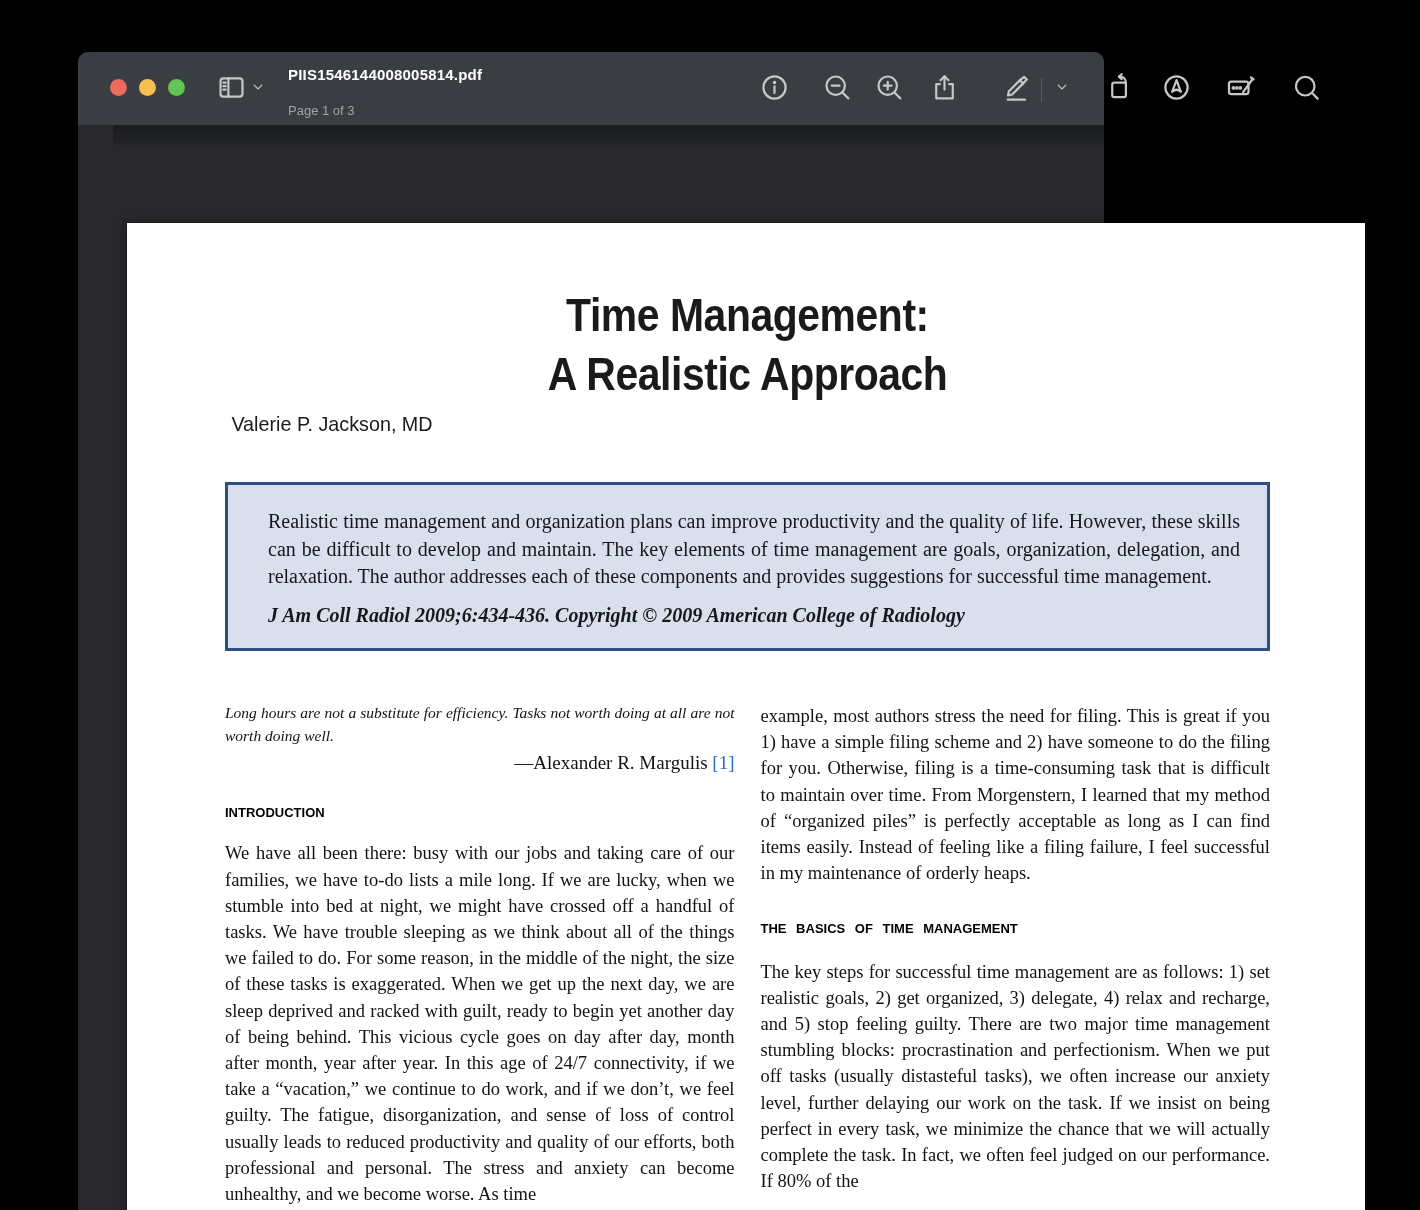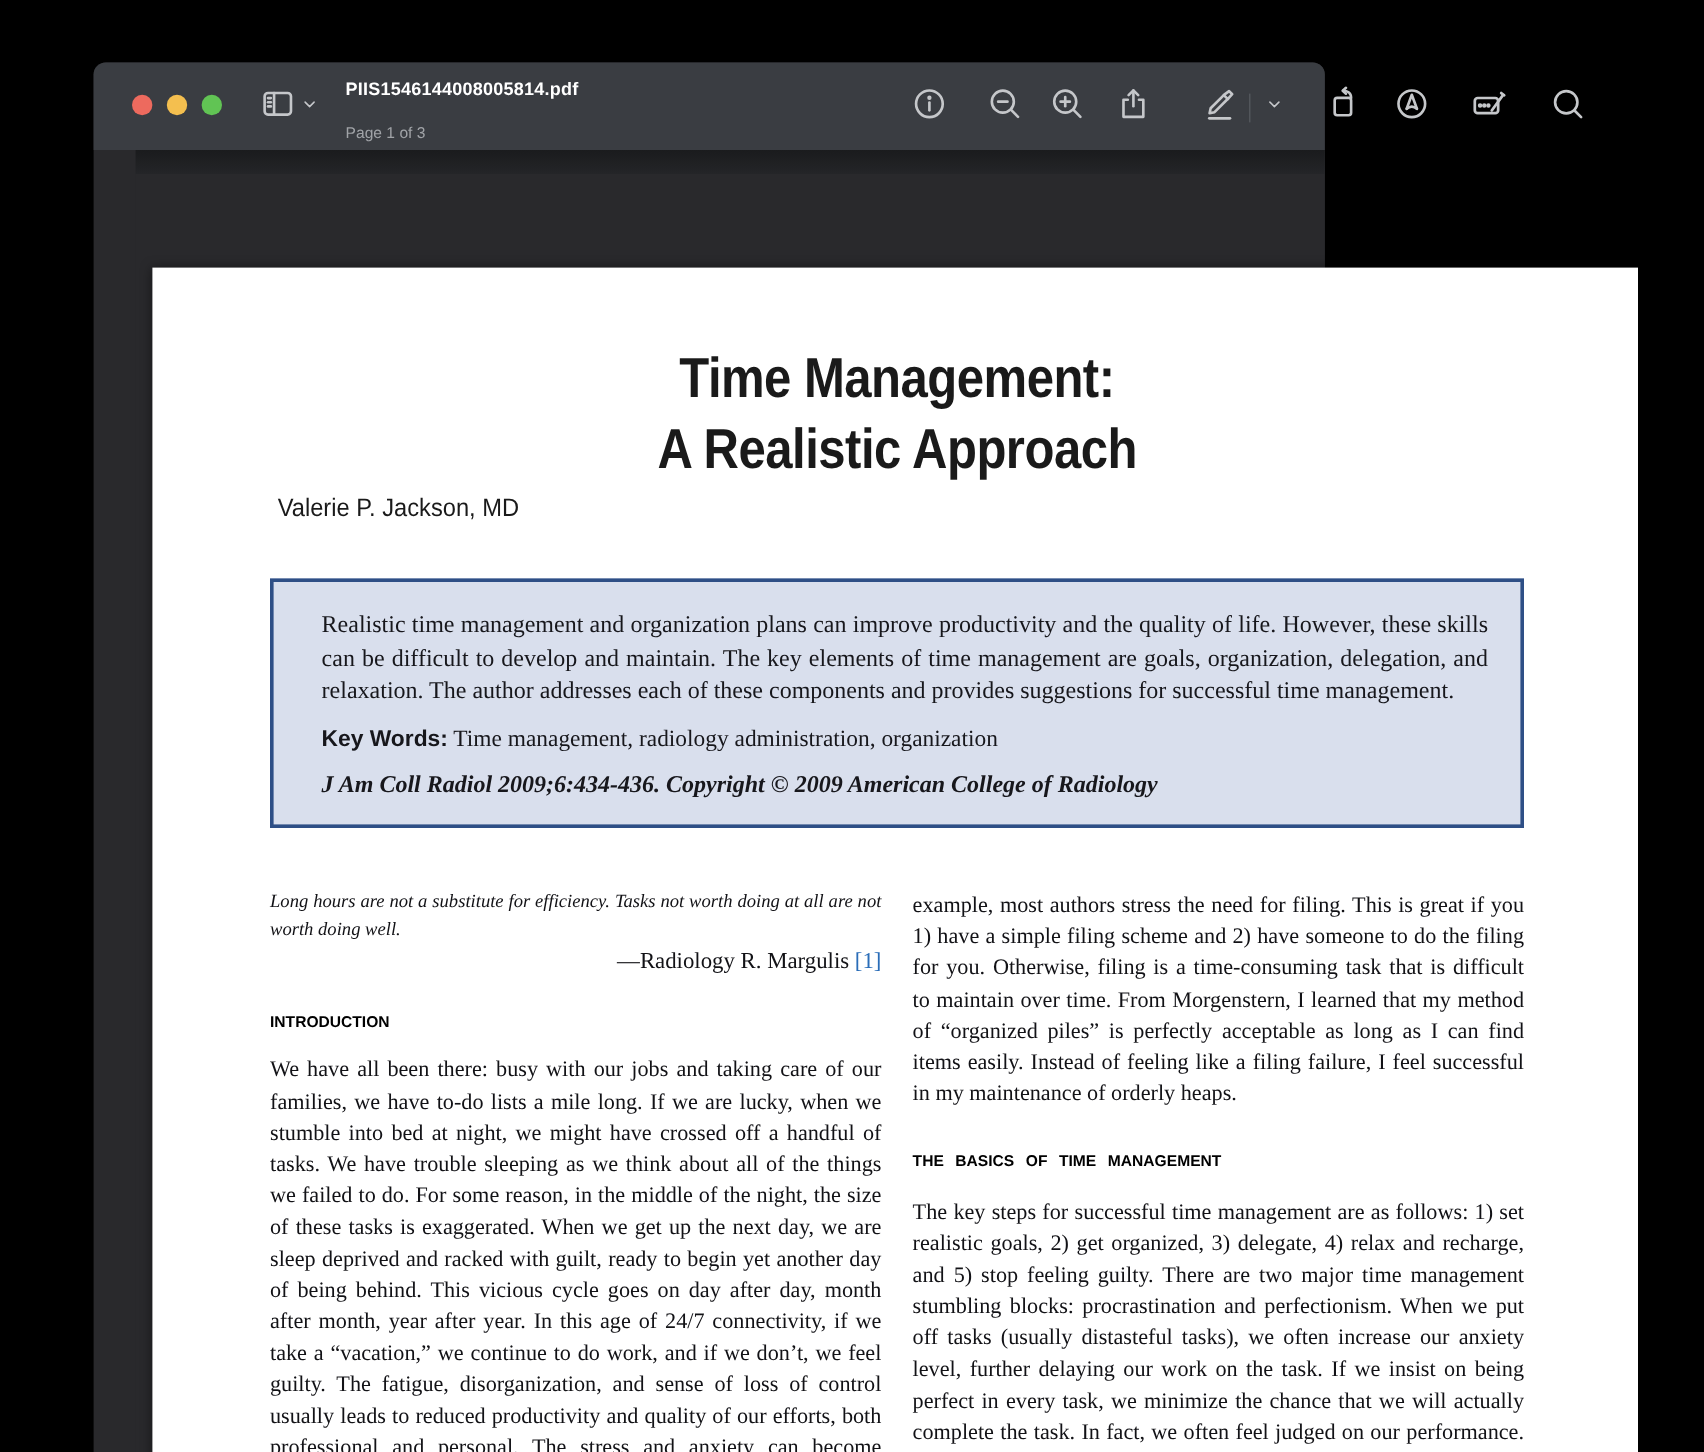--- a/index.html
+++ b/index.html
@@ -214,29 +214,28 @@
         <div class="doc-title">
           <div><span>Time Management:</span></div>
           <div><span>A Realistic Approach</span></div>
         </div>
         <div class="author">
           <span>Valerie P. Jackson, MD</span>
         </div>
 
         <div class="abstract-box">
           <div class="abstract-text">Realistic time management and organization plans can improve productivity and the quality of life. However, these skills can be difficult to develop and maintain. The key elements of time management are goals, organization, delegation, and relaxation. The author addresses each of these components and provides suggestions for successful time management.</div>
-          <div class="keywords"><span class="kw-label">Key Words:</span><span> Time management, radiology administration, organization</span></div>
           <div class="citation">J Am Coll Radiol 2009;6:434-436. Copyright © 2009 American College of Radiology</div>
         </div>
 
         <div class="columns">
 
           <div class="col">
             <div class="epigraph">Long hours are not a substitute for efficiency. Tasks not worth doing at all are not worth doing well.</div>
-            <div class="attribution"><span>—Radiology R. Margulis </span><span class="ref">[1]</span></div>
+            <div class="attribution"><span>—Alexander R. Margulis </span><span class="ref">[1]</span></div>
             <h2 class="section">INTRODUCTION</h2>
             <div class="body-par">We have all been there: busy with our jobs and taking care of our families, we have to-do lists a mile long. If we are lucky, when we stumble into bed at night, we might have crossed off a handful of tasks. We have trouble sleeping as we think about all of the things we failed to do. For some reason, in the middle of the night, the size of these tasks is exaggerated. When we get up the next day, we are sleep deprived and racked with guilt, ready to begin yet another day of being behind. This vicious cycle goes on day after day, month after month, year after year. In this age of 24/7 connectivity, if we take a “vacation,” we continue to do work, and if we don’t, we feel guilty. The fatigue, disorganization, and sense of loss of control usually leads to reduced productivity and quality of our efforts, both professional and personal. The stress and anxiety can become unhealthy, and we become worse. As time</div>
           </div>
 
           <div class="col">
             <div class="body-par rc-first">example, most authors stress the need for filing. This is great if you 1) have a simple filing scheme and 2) have someone to do the filing for you. Otherwise, filing is a time-consuming task that is difficult to maintain over time. From Morgenstern, I learned that my method of “organized piles” is perfectly acceptable as long as I can find items easily. Instead of feeling like a filing failure, I feel successful in my maintenance of orderly heaps.</div>
             <h2 class="section wide">THE BASICS OF TIME MANAGEMENT</h2>
             <div class="body-par">The key steps for successful time management are as follows: 1) set realistic goals, 2) get organized, 3) delegate, 4) relax and recharge, and 5) stop feeling guilty. There are two major time management stumbling blocks: procrastination and perfectionism. When we put off tasks (usually distasteful tasks), we often increase our anxiety level, further delaying our work on the task. If we insist on being perfect in every task, we minimize the chance that we will actually complete the task. In fact, we often feel judged on our performance. If 80% of the</div>
           </div>
 

